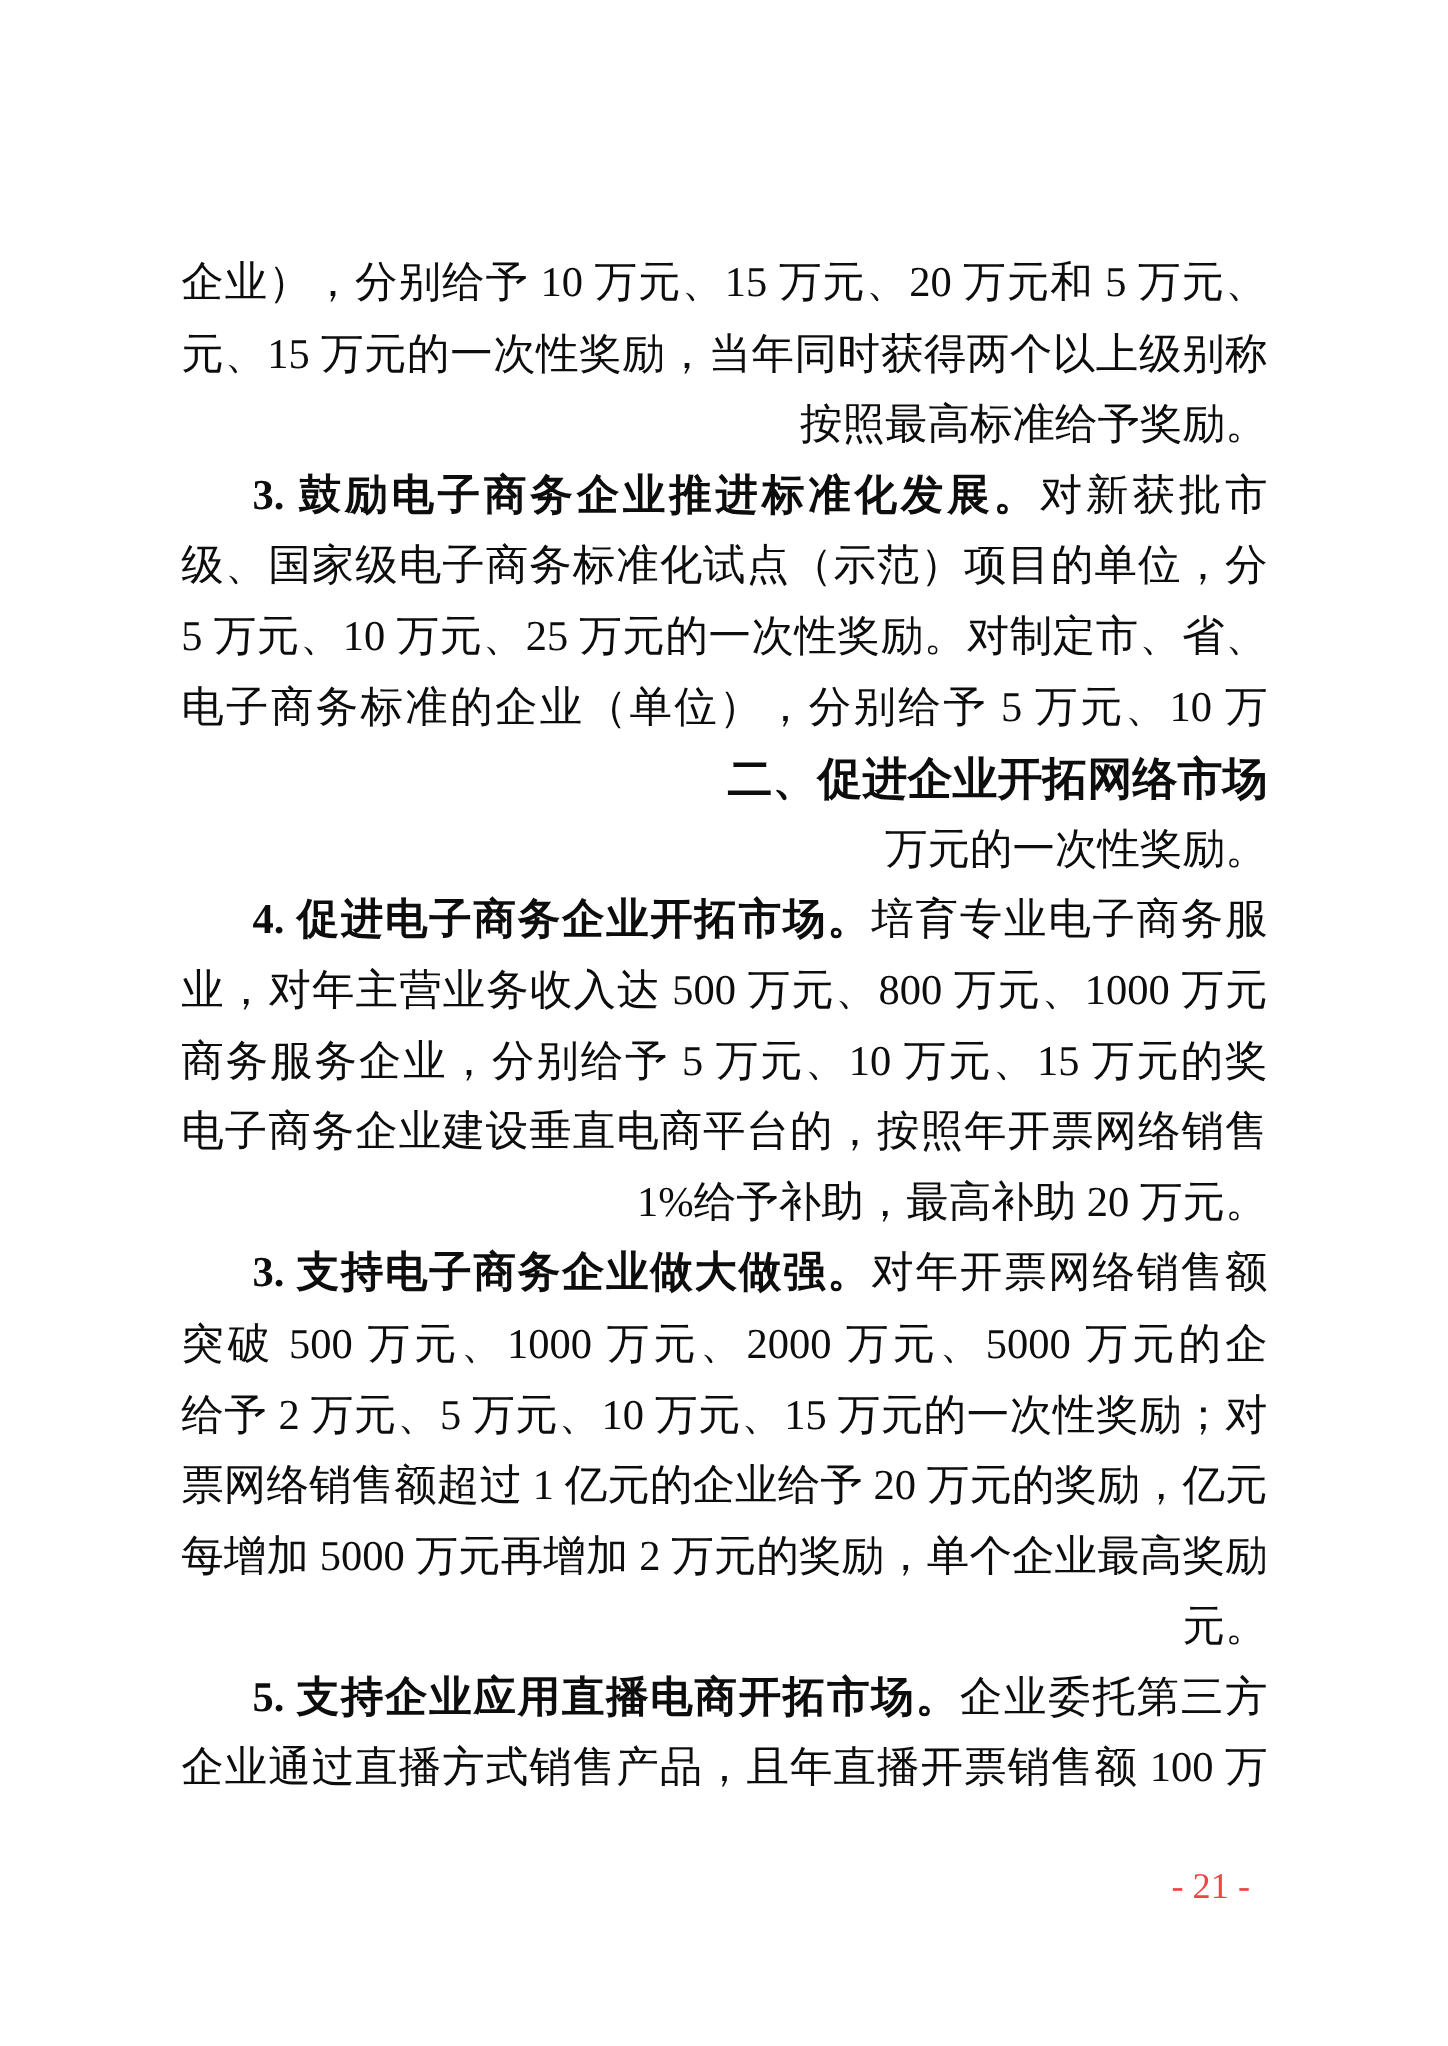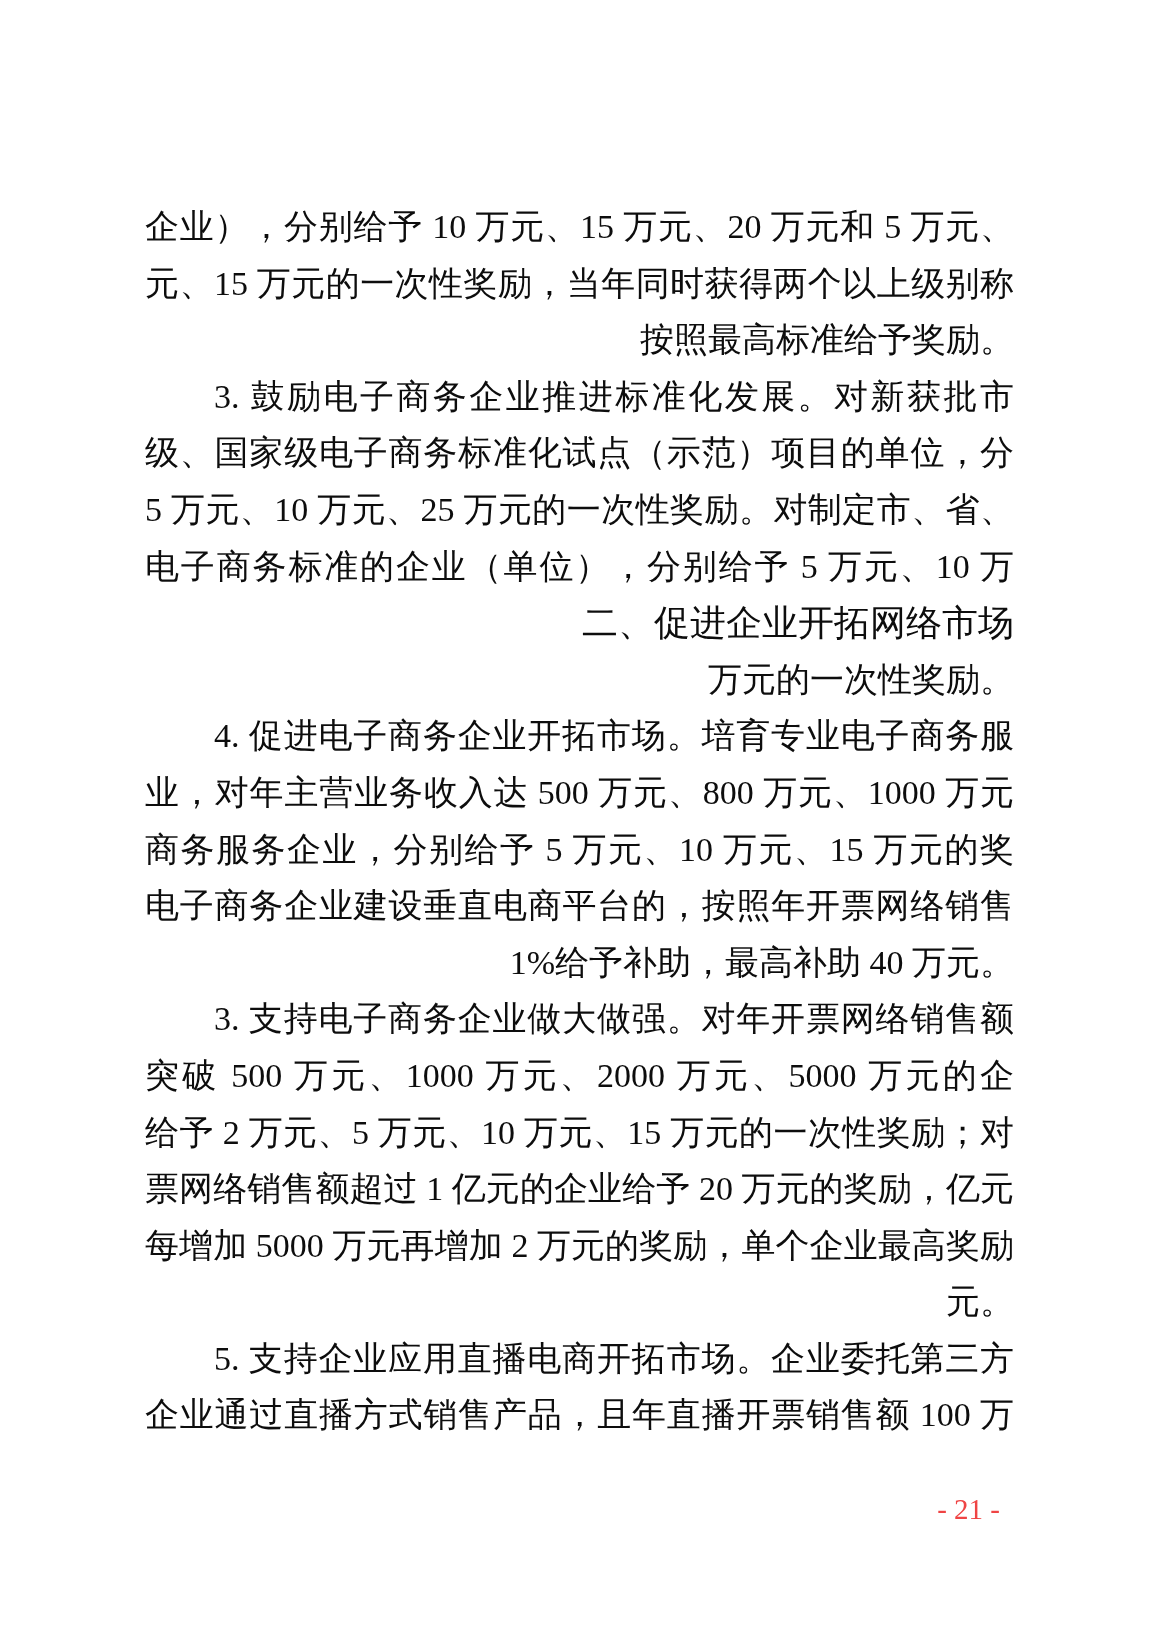--- a/index.html
+++ b/index.html
@@ -33,21 +33,21 @@
     text-justify: inter-character;
   }
   .line.body-indent { padding-left: 57px; }
   .line.heading {
     padding-left: 57px;
     font-family: "Liberation Sans", "DejaVu Sans", sans-serif;
     font-weight: 700;
     font-size: 36px;
   }
   .seg { font-weight: normal; }
-  .seg.bold { font-weight: 400; margin-left: 12px; }
+  .seg.bold { font-weight: 700; }
   .page-number {
     position: absolute;
     top: 1492px;
     right: 158px;
     font-size: 29px;
     line-height: 34px;
     color: #ef4444;
     font-family: "Liberation Serif", "DejaVu Serif", serif;
   }
 </style>
@@ -62,21 +62,21 @@
       <div class="line body-indent fill"><span class="seg bold">3. 鼓励电子商务企业推进标准化发展。</span><span class="seg">对新获批市级、省</span></div>
       <div class="line body fill"><span class="seg">级、国家级电子商务标准化试点（示范）项目的单位，分别给予</span></div>
       <div class="line body fill"><span class="seg">5 万元、10 万元、25 万元的一次性奖励。对制定市、省、国家</span></div>
       <div class="line body fill"><span class="seg">电子商务标准的企业（单位），分别给予 5 万元、10 万元、20</span></div>
       <div class="line heading"><span class="seg bold">二、促进企业开拓网络市场</span></div>
       <div class="line body"><span class="seg">万元的一次性奖励。</span></div>
       <div class="line body-indent fill"><span class="seg bold">4. 促进电子商务企业开拓市场。</span><span class="seg">培育专业电子商务服务企</span></div>
       <div class="line body fill"><span class="seg">业，对年主营业务收入达 500 万元、800 万元、1000 万元的电子</span></div>
       <div class="line body fill"><span class="seg">商务服务企业，分别给予 5 万元、10 万元、15 万元的奖励。对</span></div>
       <div class="line body fill"><span class="seg">电子商务企业建设垂直电商平台的，按照年开票网络销售额的</span></div>
-      <div class="line body"><span class="seg">1%给予补助，最高补助 40 万元。</span></div>
+      <div class="line body"><span class="seg">1%给予补助，最高补助 20 万元。</span></div>
       <div class="line body-indent fill"><span class="seg bold">3. 支持电子商务企业做大做强。</span><span class="seg">对年开票网络销售额首次</span></div>
       <div class="line body fill"><span class="seg">突破 500 万元、1000 万元、2000 万元、5000 万元的企业，分别</span></div>
       <div class="line body fill"><span class="seg">给予 2 万元、5 万元、10 万元、15 万元的一次性奖励；对年开</span></div>
       <div class="line body fill"><span class="seg">票网络销售额超过 1 亿元的企业给予 20 万元的奖励，亿元以上</span></div>
       <div class="line body fill"><span class="seg">每增加 5000 万元再增加 2 万元的奖励，单个企业最高奖励 40 万</span></div>
       <div class="line body"><span class="seg">元。</span></div>
       <div class="line body-indent fill"><span class="seg bold">5. 支持企业应用直播电商开拓市场。</span><span class="seg">企业委托第三方服务</span></div>
       <div class="line body fill"><span class="seg">企业通过直播方式销售产品，且年直播开票销售额 100 万元以上</span></div>
     </div>
   <div class="page-number">- 21 -</div>

